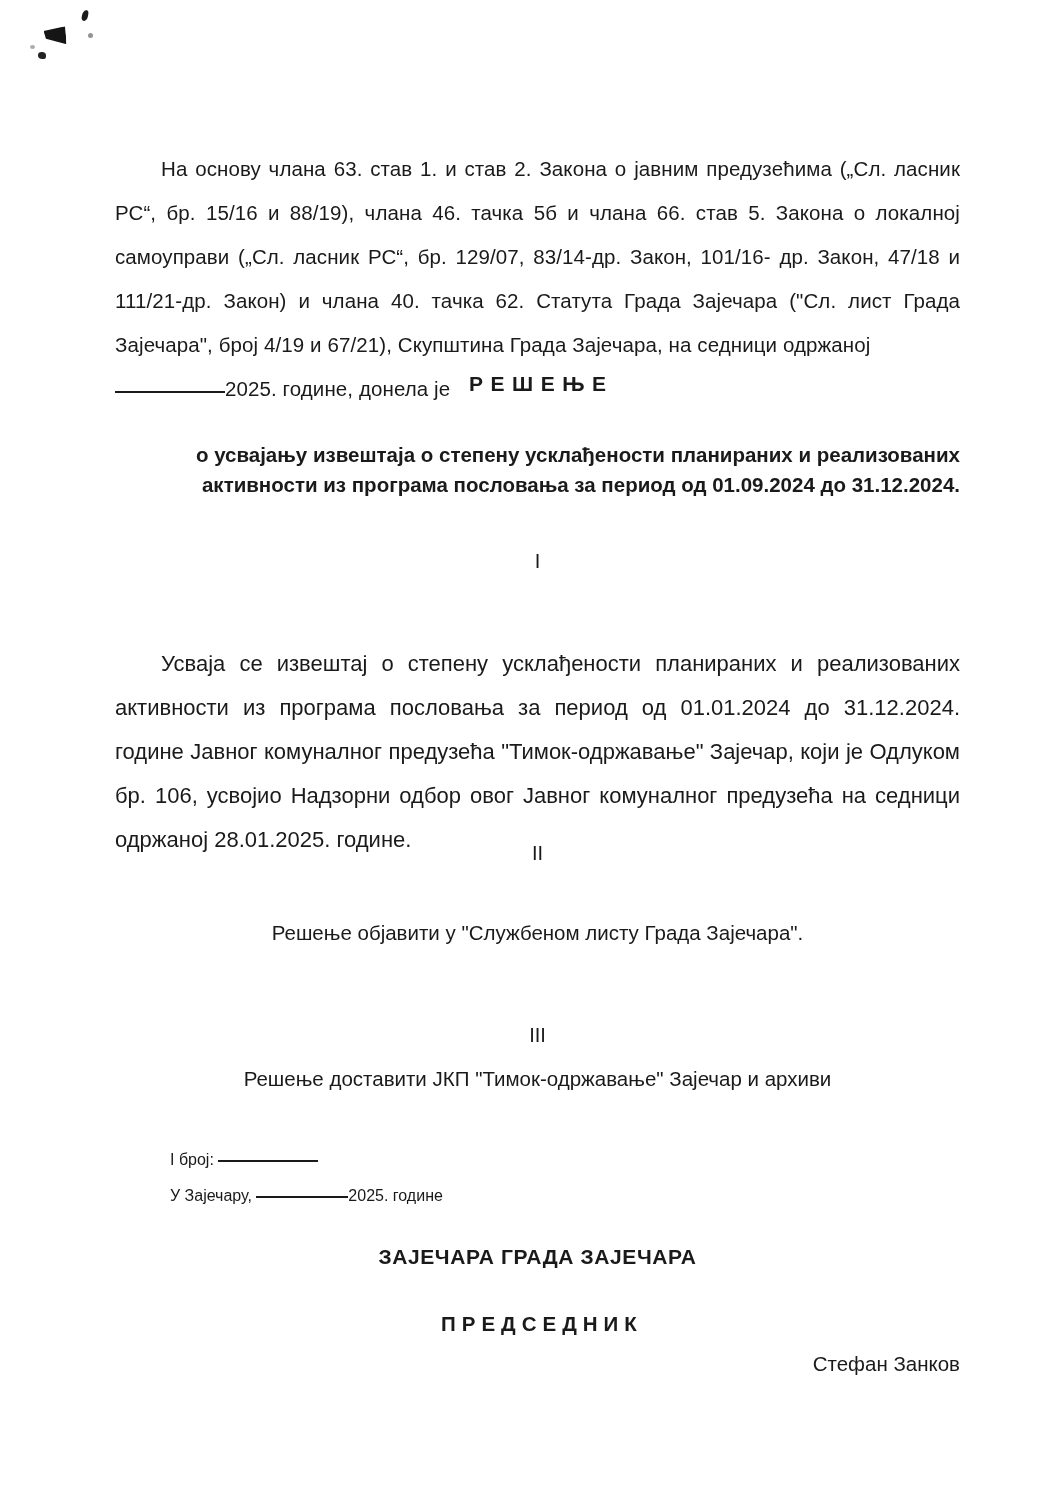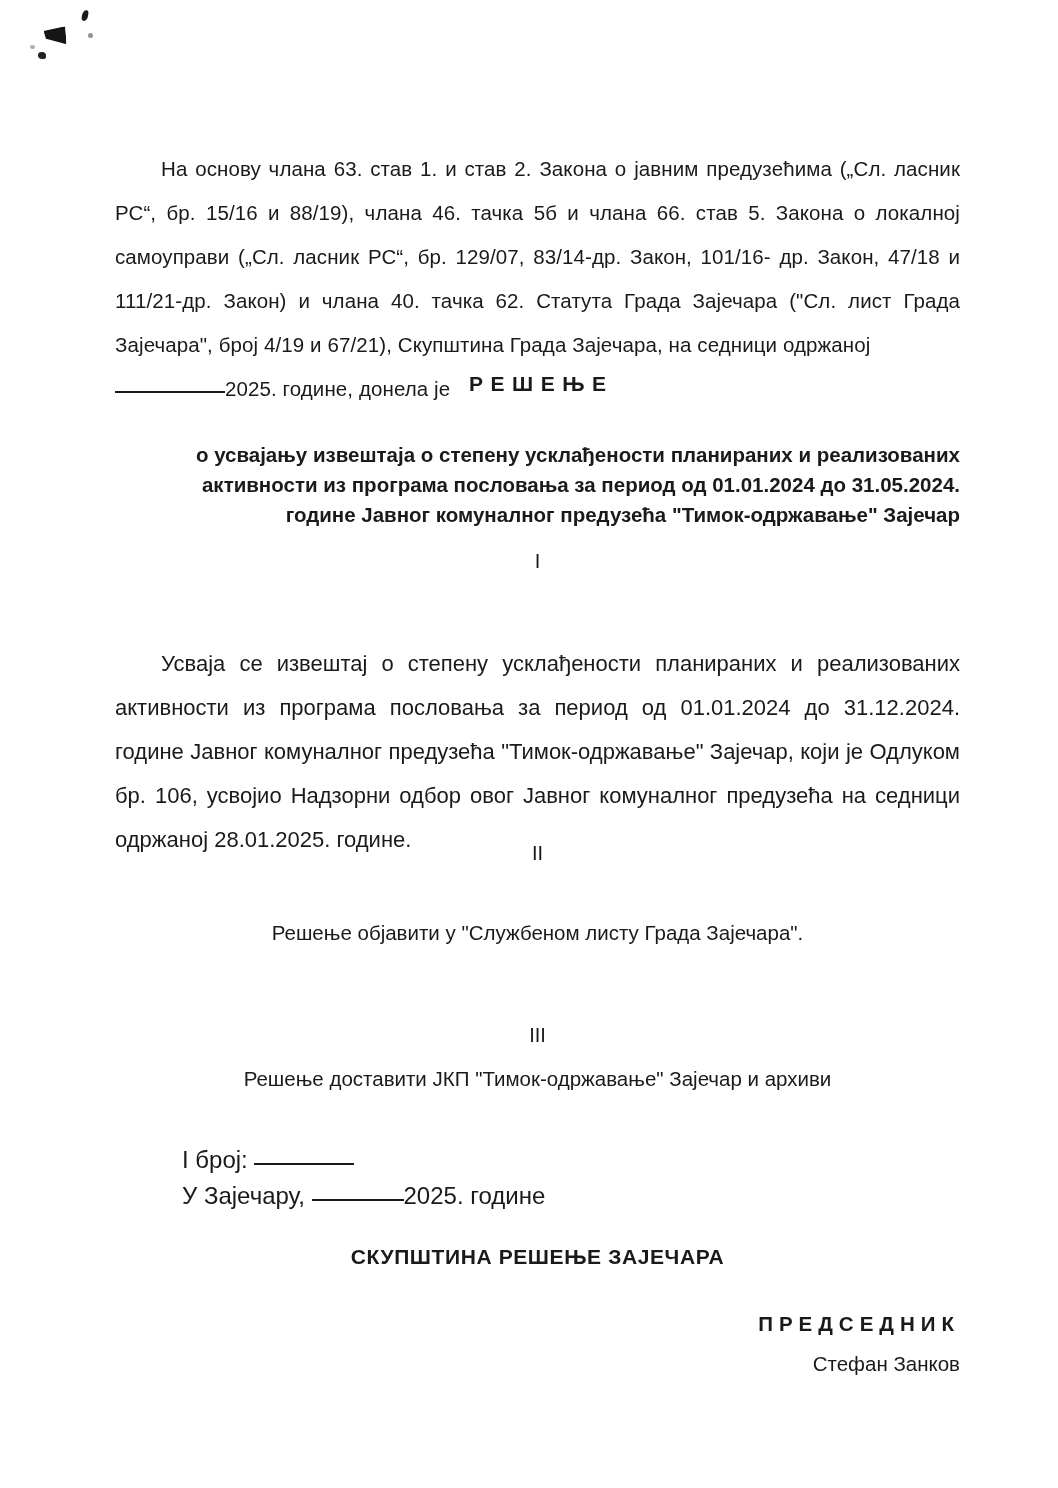--- a/index.html
+++ b/index.html
@@ -164,41 +164,40 @@
     line-height: 34px;
   }
   .line-ii  { top: 916px; }
   .line-iii { top: 1062px; }
 
   
   .footer-left {
     position: absolute;
     left: 55px;
     top: 1142px;
-    font-size: 24px;
+    font-size: 16px;
     line-height: 36px;
     white-space: nowrap;
-    margin-left: 12px;
   }
   .assembly {
     position: absolute;
     left: 0;
     top: 1245px;
     width: 845px;
     text-align: center;
     font-weight: bold;
     font-size: 21px;
     letter-spacing: .6px;
   }
   .president {
     position: absolute;
     left: 0;
     top: 1312px;
     width: 845px;
-    text-align: right;
+    text-align: left;
     font-weight: bold;
     font-size: 20.5px;
     letter-spacing: 6px;
     text-indent: 6px;
     padding-left: 320px;
     box-sizing: border-box;
   }
   .president-name {
     position: absolute;
     left: 0;
@@ -222,36 +221,35 @@
   <div class="artifact blot-small-4"></div>
 
   <div class="content">
 
     <p class="preamble"><span class="indent-first"></span><span>На основу члана 63. став 1. и став 2. Закона о јавним предузећима („Сл. ласник РС“, бр. 15/16 и 88/19), члана 46. тачка 5б и члана 66. став 5. Закона о локалној самоуправи („Сл. ласник РС“, бр. 129/07, 83/14-др. Закон, 101/16- др. Закон, 47/18 и 111/21-др. Закон) и члана 40. тачка 62. Статута Града Зајечара ("Сл. лист Града Зајечара", број 4/19 и 67/21), Скупштина Града Зајечара, на седници одржаној</span><br><span class="blank-inline blank-w-110"></span><span>2025. године, донела је</span></p>
 
     <div class="doc-title">РЕШЕЊЕ</div>
 
     <div class="subtitle">
       <div>о усвајању извештаја о степену усклађености планираних и реализованих</div>
-      <div>активности из програма пословања за период од 01.01.2024 до 31.05.2024.</div>
-      <div>године Јавног комуналног предузећа "Тимок-одржавање" Зајечар</div>
+      <div>активности из програма пословања за период од 01.09.2024 до 31.12.2024.</div>
     </div>
 
     <div class="section-mark mark-i">I</div>
     <p class="body-par par-i"><span class="indent-first"></span><span>Усваја се извештај о степену усклађености планираних и реализованих активности из програма пословања за период од 01.01.2024 до 31.12.2024. године Јавног комуналног предузећа "Тимок-одржавање" Зајечар, који је Одлуком бр. 106, усвојио Надзорни одбор овог Јавног комуналног предузећа на седници одржаној 28.01.2025. године.</span></p>
 
     <div class="section-mark mark-ii">II</div>
     <div class="centered-line line-ii">Решење објавити у "Службеном листу Града Зајечара".</div>
 
     <div class="section-mark mark-iii">III</div>
     <div class="centered-line line-iii">Решење доставити ЈКП "Тимок-одржавање" Зајечар  и архиви</div>
 
     <div class="footer-left">
       <div><span>I број:</span> <span class="blank-inline blank-w-100"></span></div>
       <div><span>У Зајечару,</span> <span class="blank-inline blank-w-92"></span><span>2025. године</span></div>
     </div>
 
-    <div class="assembly">СКУПШТИНА РЕШЕЊЕ ЗАЈЕЧАРА</div>
+    <div class="assembly">ЗАЈЕЧАРА ГРАДА ЗАЈЕЧАРА</div>
     <div class="president">ПРЕДСЕДНИК</div>
     <div class="president-name">Стефан Занков</div>
 
   </div>
 </div>
 
 </body></html>

